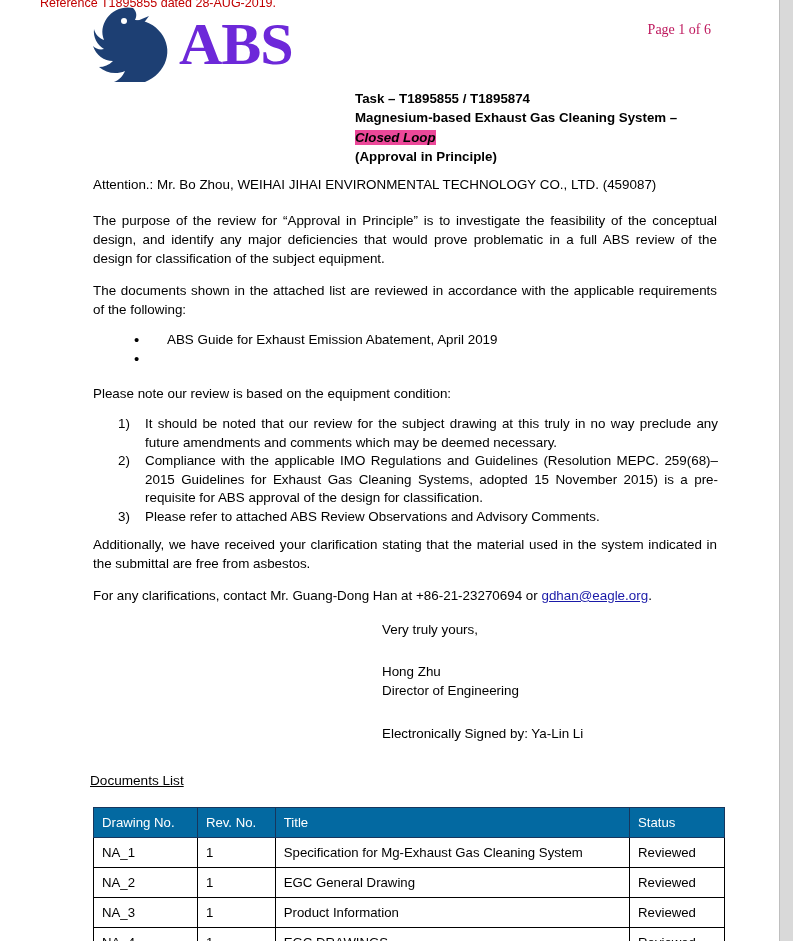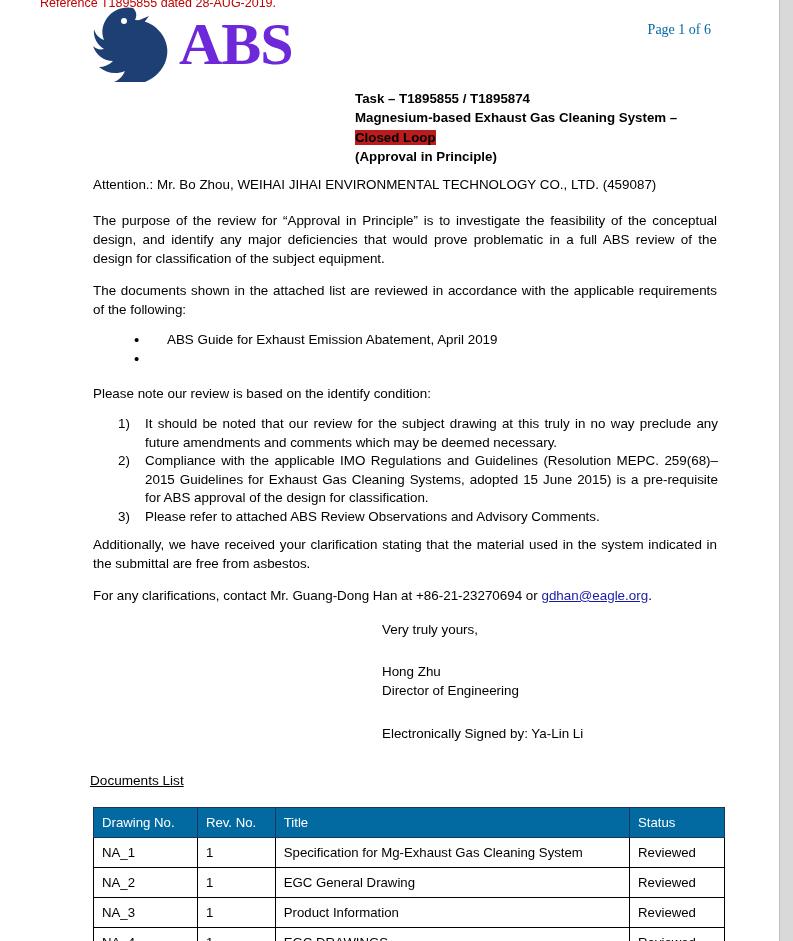--- a/index.html
+++ b/index.html
@@ -48,21 +48,21 @@
     font-size: 12.5px;
     color: #c00000;
     white-space: nowrap;
   }
   .page-num {
     position: absolute;
     top: 22px;
     right: 68px;
     font-size: 14px;
     font-family: "Liberation Serif", serif;
-    color: #0369a1;
+    color: #be185d;
   }
   .logo-wrap {
     position: absolute;
     top: 4px;
     left: 93px;
     width: 230px;
     height: 80px;
   }
   .logo-text {
     position: absolute;
@@ -85,21 +85,22 @@
   .task-block {
     position: absolute;
     top: 89px;
     left: 355px;
     font-size: 13.3px;
     font-weight: bold;
     line-height: 19.3px;
     width: 400px;
   }
   .hl {
-    background: #b91c1c;
+    background: #ec4899;
+    font-style: italic;
   }
 
   .para {
     position: absolute;
     font-size: 13.4px;
     line-height: 19px;
     text-align: justify;
     color: #000;
   }
   .attention {
@@ -262,30 +263,30 @@
     <div class="bullets">
       <div class="b-row">
         <span class="b-dot">•</span>
         <span>ABS Guide for Exhaust Emission Abatement, April 2019</span>
       </div>
       <div class="b-row">
         <span class="b-dot">•</span>
       </div>
     </div>
 
-    <div class="para condition">Please note our review is based on the identify condition:</div>
+    <div class="para condition">Please note our review is based on the equipment condition:</div>
 
     <div class="numlist">
       <div class="n-row">
         <span class="n-num">1)</span>
         <span class="n-txt">It should be noted that our review for the subject drawing at this truly in no way preclude any future amendments and comments which may be deemed necessary.</span>
       </div>
       <div class="n-row">
         <span class="n-num">2)</span>
-        <span class="n-txt">Compliance with the applicable IMO Regulations and Guidelines (Resolution MEPC. 259(68)– 2015 Guidelines for Exhaust Gas Cleaning Systems, adopted 15 June 2015) is a pre-requisite for ABS approval of the design for classification.</span>
+        <span class="n-txt">Compliance with the applicable IMO Regulations and Guidelines (Resolution MEPC. 259(68)– 2015 Guidelines for Exhaust Gas Cleaning Systems, adopted 15 November 2015) is a pre-requisite for ABS approval of the design for classification.</span>
       </div>
       <div class="n-row">
         <span class="n-num">3)</span>
         <span class="n-txt">Please refer to attached ABS Review Observations and Advisory Comments.</span>
       </div>
     </div>
 
     <div class="para additionally">Additionally, we have received your clarification stating that the material used in the system indicated in the submittal are free from asbestos.</div>
 
     <div class="para clarif">

